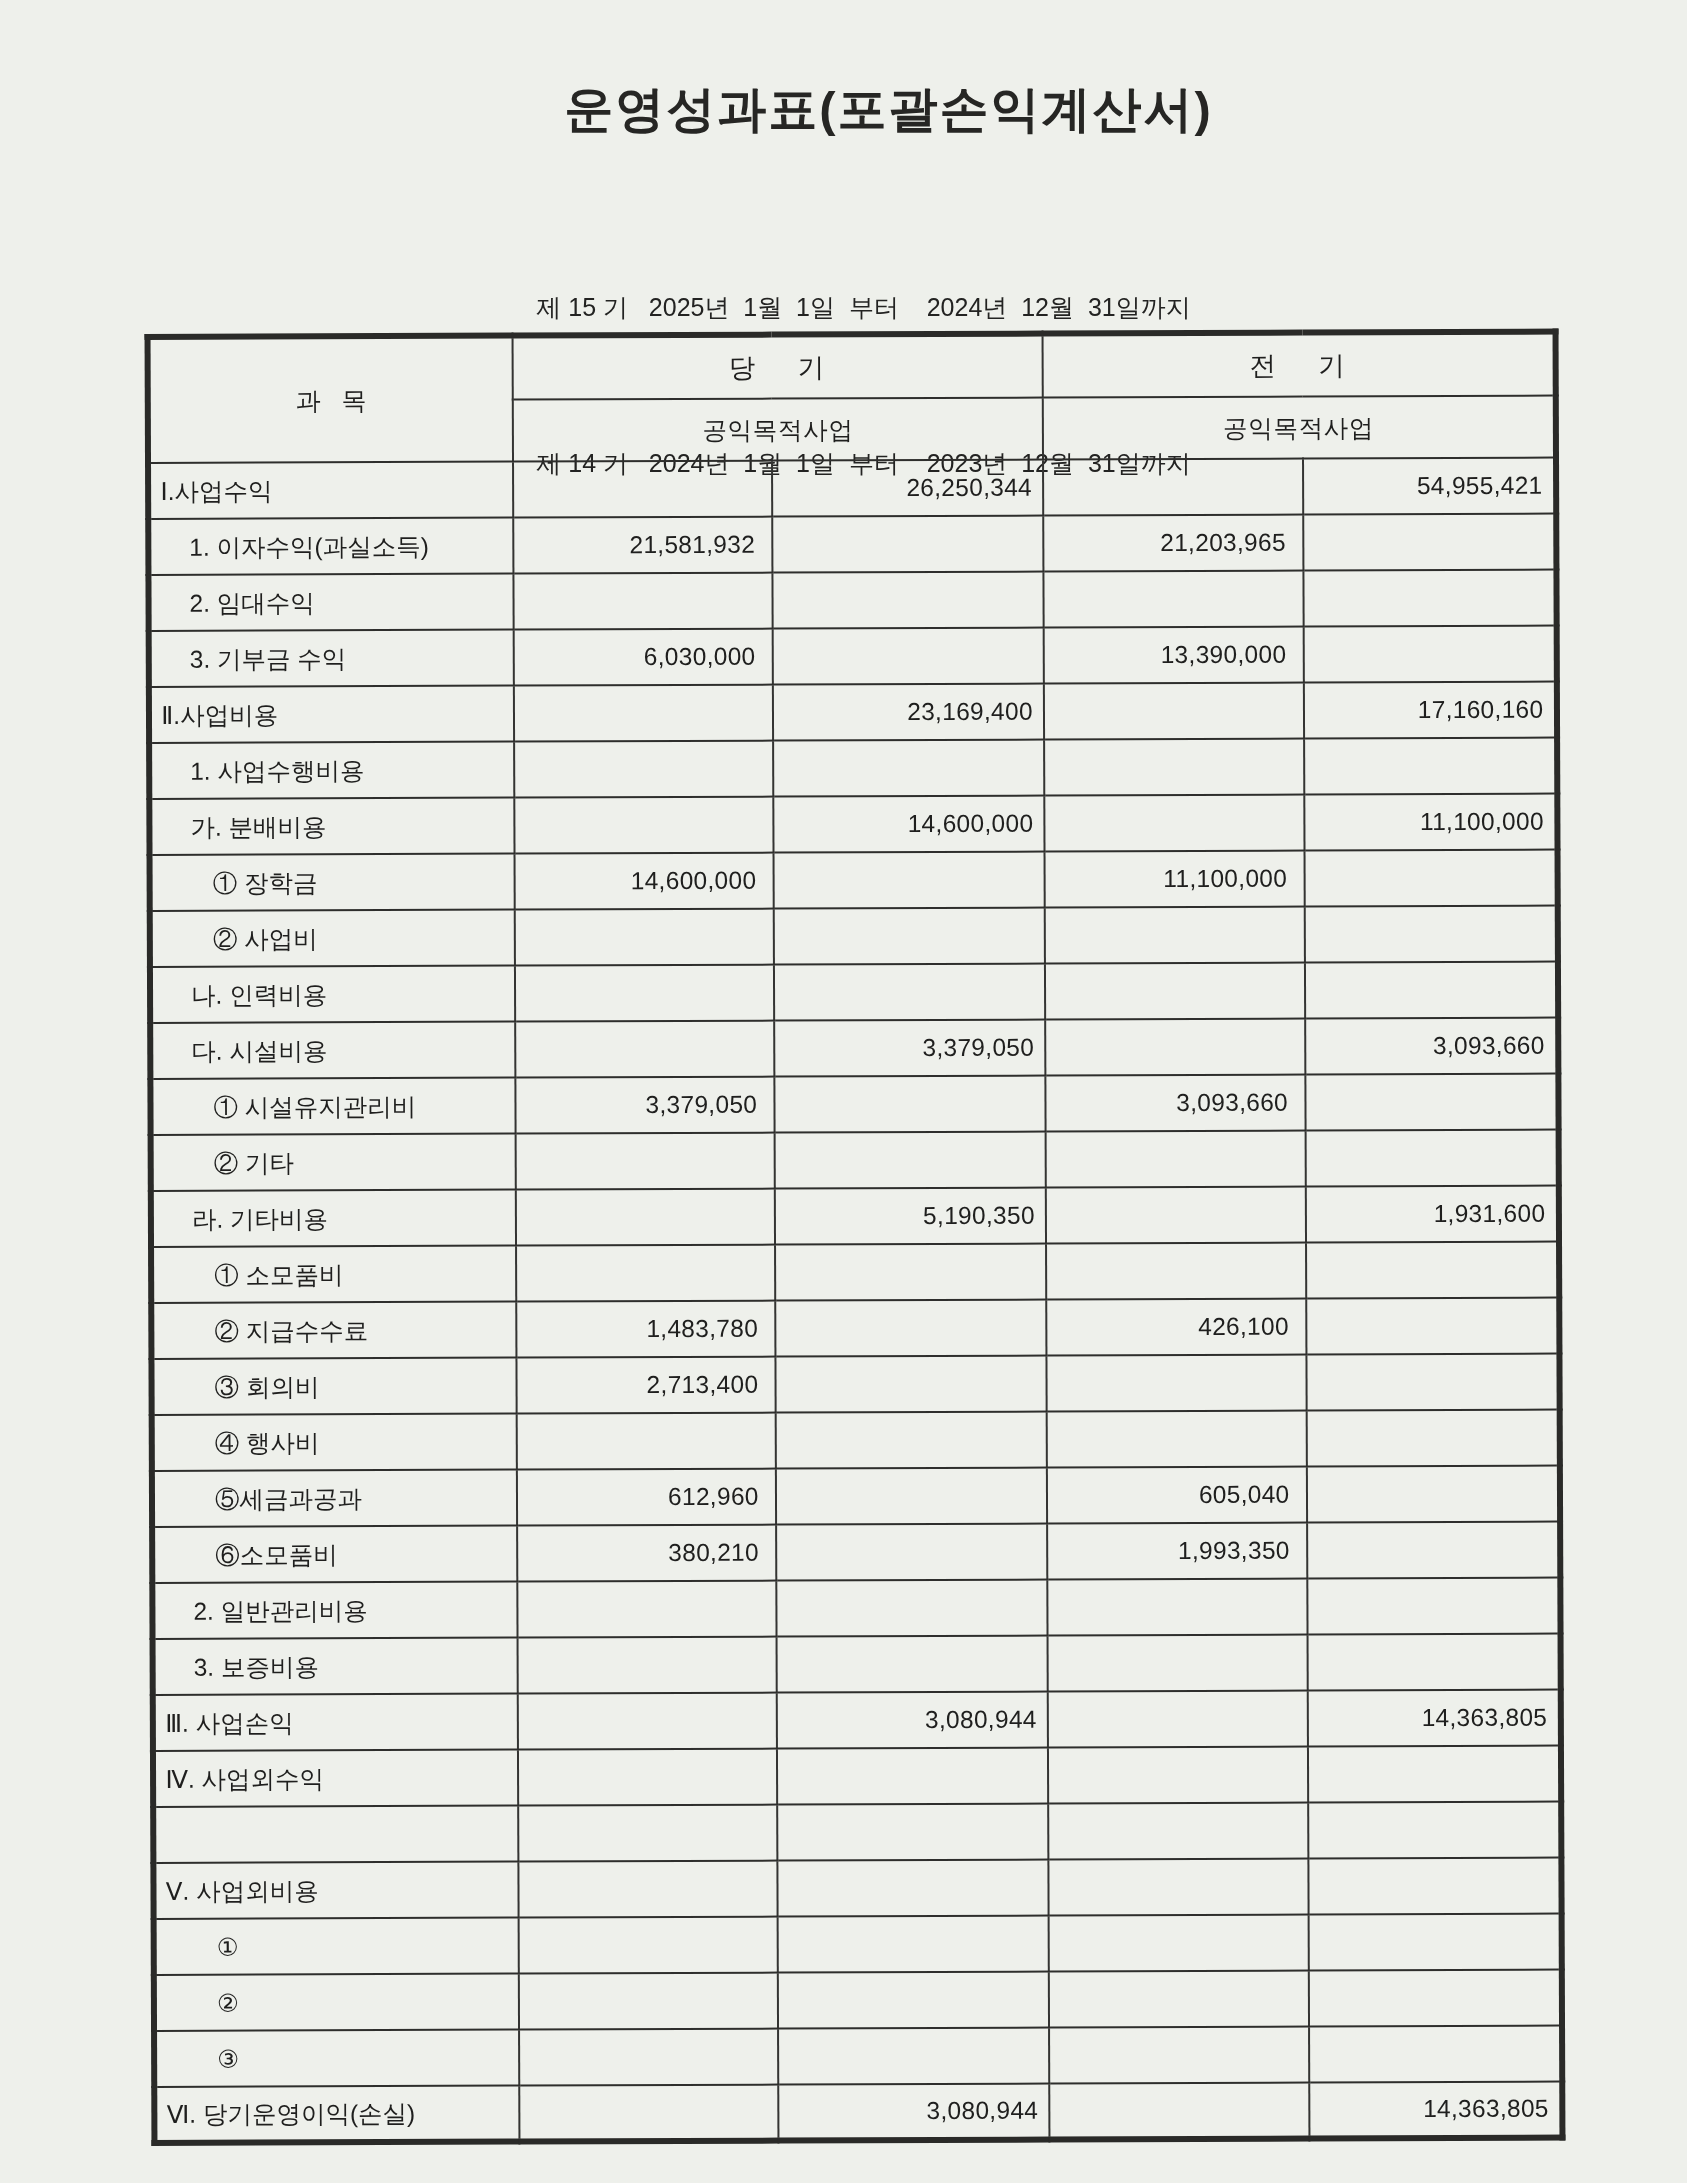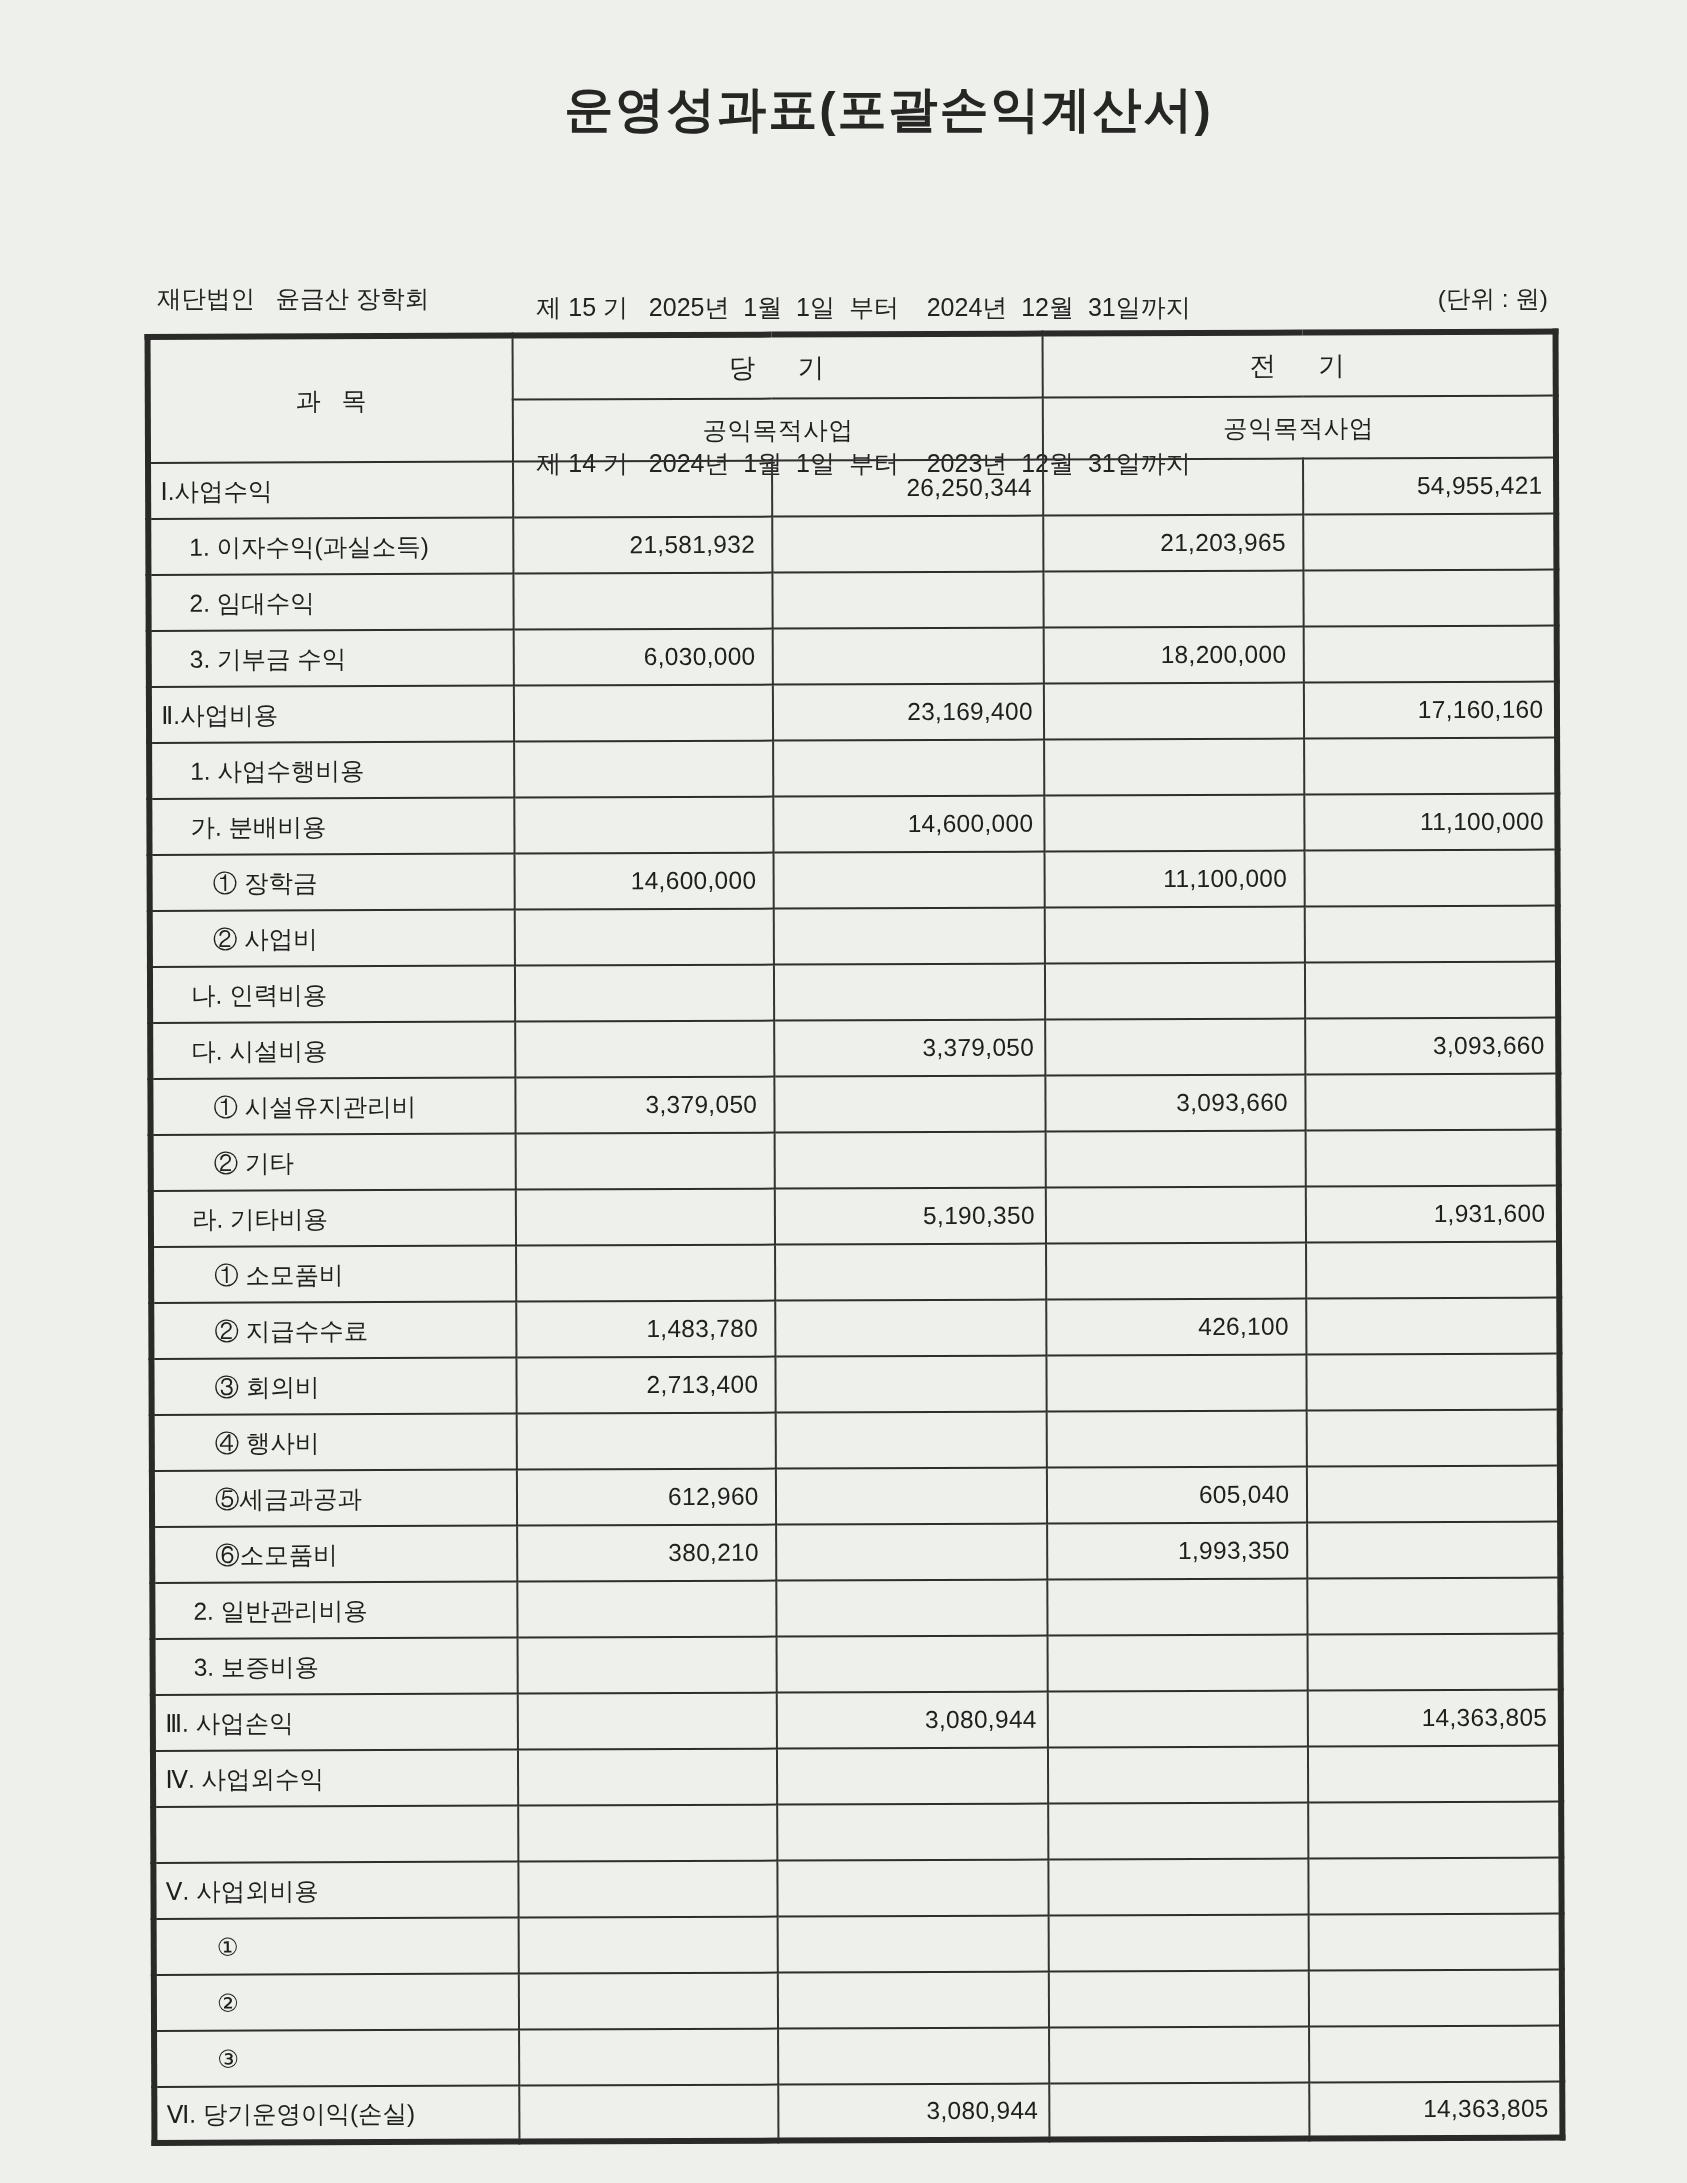--- a/index.html
+++ b/index.html
@@ -123,24 +123,20 @@
 
 <div class="sheet">
 
   <div class="doc-title">운영성과표(포괄손익계산서)</div>
 
   <div class="periods">
     <div>제 15 기   2025년  1월  1일  부터    2024년  12월  31일까지</div>
     <div>제 14 기   2024년  1월  1일  부터    2023년  12월  31일까지</div>
   </div>
 
-  <div class="meta-row">
-    <span>재단법인   윤금산 장학회</span>
-    <span>(단위 : 원)</span>
-  </div>
 
   <table class="stmt">
     <colgroup>
       <col style="width:25.9%">
       <col style="width:18.4%">
       <col style="width:19.3%">
       <col style="width:18.4%">
       <col style="width:18.0%">
     </colgroup>
     <thead>
@@ -173,21 +169,21 @@
           <td class="account ind1">2. 임대수익</td>
           <td class="num"></td>
           <td class="num-total"></td>
           <td class="num"></td>
           <td class="num-total"></td>
         </tr>
         <tr>
           <td class="account ind1">3. 기부금 수익</td>
           <td class="num">6,030,000</td>
           <td class="num-total"></td>
-          <td class="num">18,200,000</td>
+          <td class="num">13,390,000</td>
           <td class="num-total"></td>
         </tr>
         <tr>
           <td class="account ind0">Ⅱ.사업비용</td>
           <td class="num"></td>
           <td class="num-total">23,169,400</td>
           <td class="num"></td>
           <td class="num-total">17,160,160</td>
         </tr>
         <tr>

